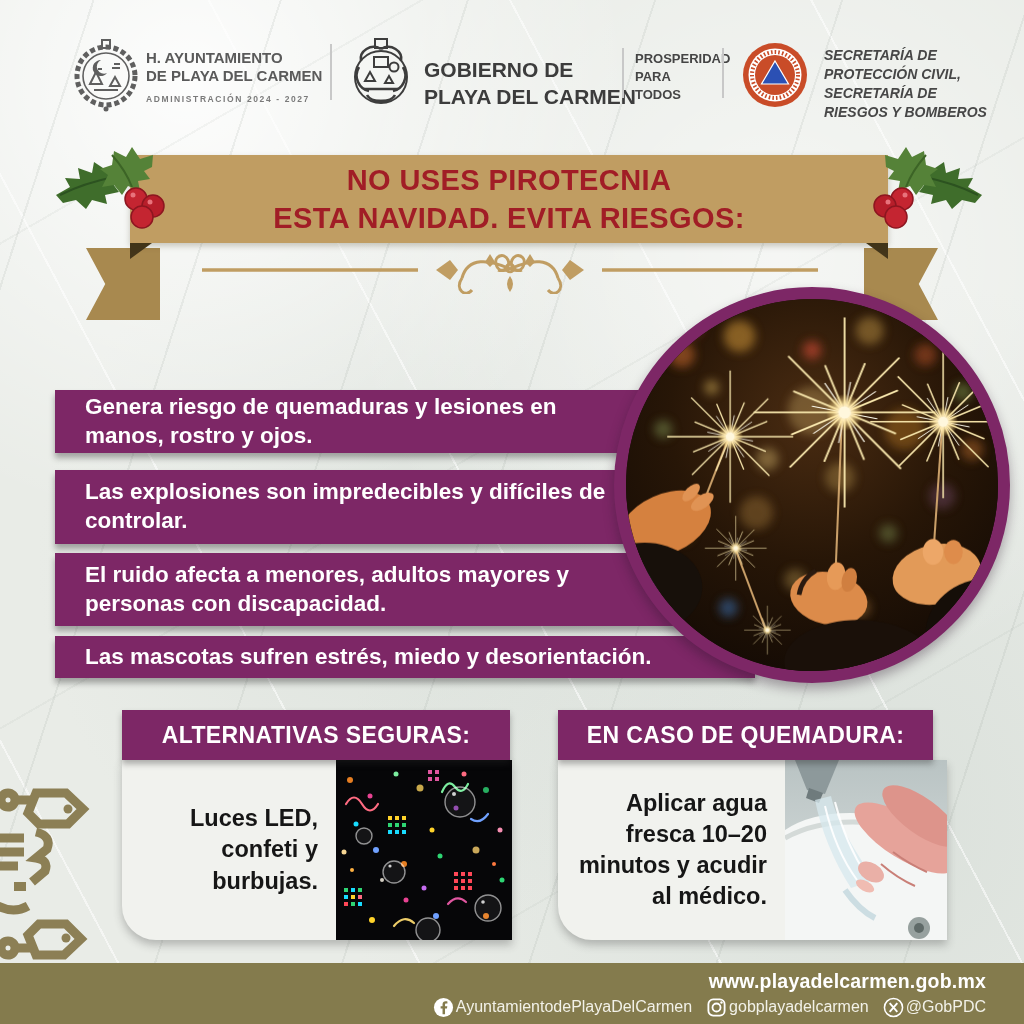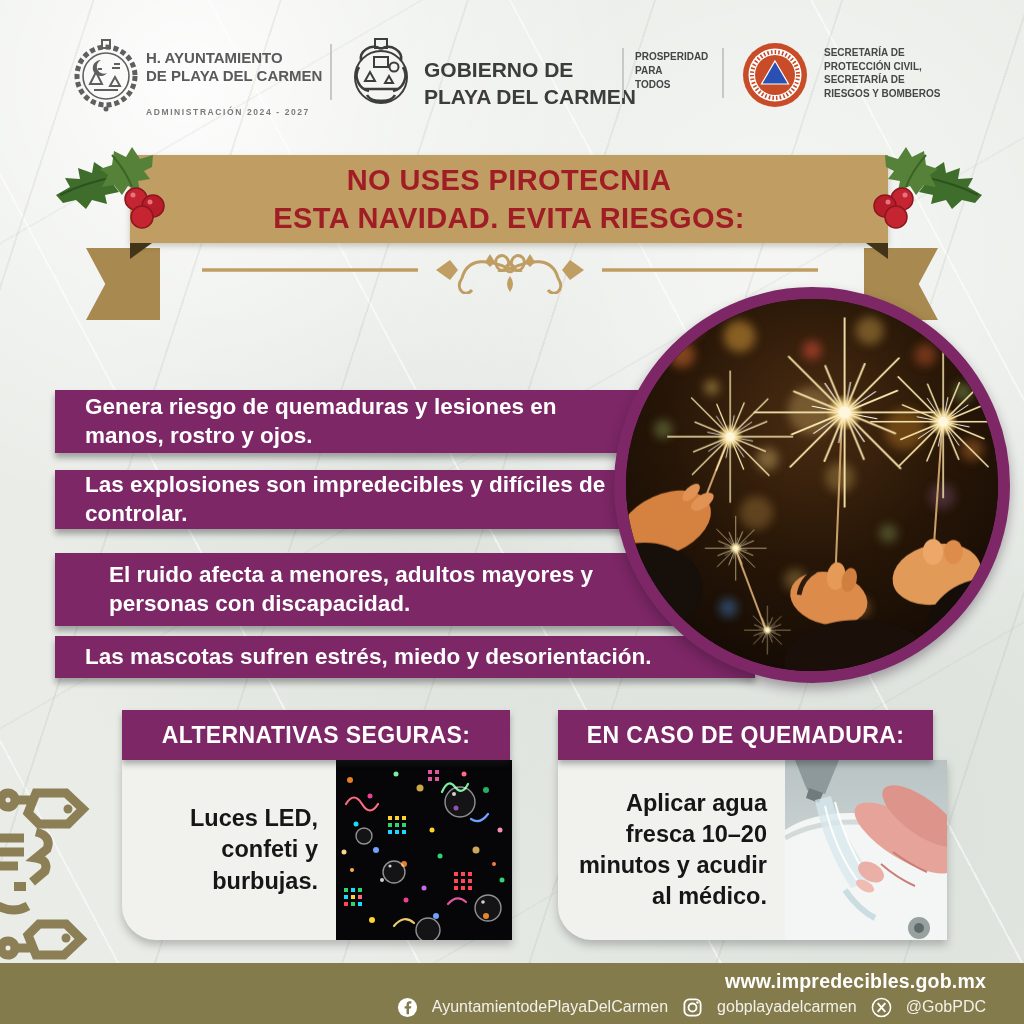--- a/index.html
+++ b/index.html
@@ -18,24 +18,24 @@
     position:absolute;inset:0;z-index:0;pointer-events:none;
     background:
       repeating-linear-gradient(108deg, transparent 0 88px, rgba(150,160,152,.14) 88px 90px, transparent 90px 178px),
       repeating-linear-gradient(62deg, transparent 0 132px, rgba(255,255,255,.55) 132px 134px, transparent 134px 266px),
       repeating-linear-gradient(150deg, transparent 0 210px, rgba(160,170,162,.10) 210px 212px, transparent 212px 420px);
   }
   .abs{position:absolute;}
   
   .hdr-txt{color:#4c4c4c;}
   .org1-l{font-size:15px;font-weight:bold;color:#5a5a5a;line-height:1.22;}
-  .org1-sub{font-size:8.5px;font-weight:bold;letter-spacing:1.6px;color:#7a7a7a;margin-top:21px;}
+  .org1-sub{font-size:8.5px;font-weight:bold;letter-spacing:1.6px;color:#7a7a7a;margin-top:8px;}
   .org2-l{font-size:21px;font-weight:bold;color:#3c3c3c;line-height:1.3;}
-  .slogan-l{font-size:10px;font-weight:bold;color:#454545;line-height:1.4;}
-  .org3-l{font-size:10px;font-weight:bold;color:#474747;line-height:1.35;}
+  .slogan-l{font-size:13px;font-weight:bold;color:#454545;line-height:1.4;}
+  .org3-l{font-size:14px;font-weight:bold;color:#474747;line-height:1.35;font-style:italic;}
   .vdiv{width:2px;background:#c8c8c8;}
   
   .banner{
     left:130px;top:155px;width:758px;height:88px;z-index:4;
     background:var(--tan);display:flex;flex-direction:column;justify-content:center;
     box-shadow:0 3px 6px rgba(60,50,20,.25);
   }
   .banner .t{
     text-align:center;color:var(--red);font-weight:800;font-size:29px;line-height:1.32;letter-spacing:.4px;
   }
@@ -76,21 +76,21 @@
   .card .pic{flex:none;height:100%;}
   .card .pic svg{display:block;height:100%;}
   
   .footer{
     left:0;top:963px;width:1024px;height:61px;background:var(--olive);z-index:7;
     display:flex;flex-direction:column;align-items:flex-end;justify-content:center;
     padding-right:38px;box-sizing:border-box;color:#fff;
   }
   .web{font-weight:bold;font-size:19.5px;letter-spacing:.2px;}
   .socials{display:flex;align-items:center;gap:14px;margin-top:4px;font-size:16px;color:#f2f1e8;}
-  .soc{display:flex;align-items:center;gap:14px;text-align:center;}
+  .soc{display:flex;align-items:center;gap:2px;text-align:center;}
   .soc svg{display:block;}
   
   .holly{z-index:5;}
   .ornament{z-index:2;}
   .glyph{z-index:6;}
 </style>
 </head>
 <body>
 
 <div class="poster">
@@ -212,24 +212,24 @@
       <path d="M358,28 c8,12 -4,20 -10,12 M358,28 c-6,-22 -28,-18 -46,-10 c-8,4 -14,4 -16,-4 c-2,-8 8,-12 12,-4 c3,7 -4,12 -10,10" stroke-width="3"></path>
       <path d="M310,26 q-6,8 0,16 q6,-8 0,-16 z" fill="#c09d62" stroke="none"></path>
       <path d="M285,12 l5,-8 5,8 -5,5 z M325,12 l5,-8 5,8 -5,5 z" fill="#c09d62" stroke="none"></path>
       <circle cx="310" cy="18" r="4" stroke-width="2.5"></circle>
     </g>
   </svg>
 
   <div class="abs bar" style="top:390px;width:620px;height:63px;">
     <span style="max-width:520px;">Genera riesgo de quemaduras y lesiones en manos, rostro y ojos.</span>
   </div>
-  <div class="abs bar" style="top:470px;width:640px;height:59px;">
+  <div class="abs bar" style="top:470px;width:640px;height:74px;">
     <span style="max-width:540px;">Las explosiones son impredecibles y difíciles de controlar.</span>
   </div>
-  <div class="abs bar" style="top:553px;width:660px;height:73px;justify-content:center;">
+  <div class="abs bar" style="top:553px;width:660px;height:73px;">
     <span style="max-width:560px;">El ruido afecta a menores, adultos mayores y personas con discapacidad.</span>
   </div>
   <div class="abs bar" style="top:636px;width:700px;height:42px;">
     <span style="white-space:nowrap;">Las mascotas sufren estrés, miedo y desorientación.</span>
   </div>
 
   <div class="abs photo-circle">
     <svg viewBox="0 0 400 400">
       <defs>
         <radialGradient id="bgG" cx="50%" cy="32%" r="85%">
@@ -472,21 +472,21 @@
       <rect x="22" y="96" width="12" height="9" fill="#8c7f55" stroke="none"></rect>
       <path d="M36,120 q-14,8 -30,0"></path>
       <path d="M44,169 h28 l17,-16 -15,-15 h-27 l-11,11 z"></path>
       <circle cx="74" cy="152" r="4.5" fill="#8c7f55" stroke="none"></circle>
       <path d="M23,162 H42"></path>
       <circle cx="16" cy="162" r="7"></circle>
     </g>
   </svg>
 
   <div class="abs footer">
-    <div class="web">www.impredecibles.gob.mx</div>
+    <div class="web">www.playadelcarmen.gob.mx</div>
     <div class="socials">
       <div class="soc">
         <svg width="21" height="21" viewBox="0 0 22 22">
           <circle cx="11" cy="11" r="10" fill="#ffffff"></circle>
           <path d="M12.6,18 v-6 h2 l0.4,-2.4 h-2.4 v-1.5 c0,-0.8 0.3,-1.3 1.3,-1.3 h1.2 V4.6 c-0.3,0 -1,-0.1 -1.9,-0.1 c-1.9,0 -3.2,1.1 -3.2,3.2 v1.9 H8 V12 h2 v6 z" fill="#847b4d"></path>
         </svg>
         <span>AyuntamientodePlayaDelCarmen</span>
       </div>
       <div class="soc">
         <svg width="21" height="21" viewBox="0 0 22 22">

